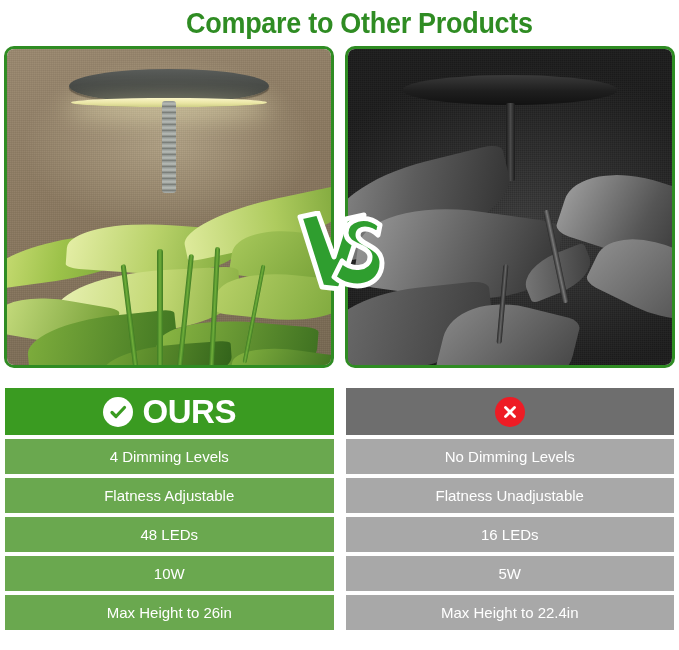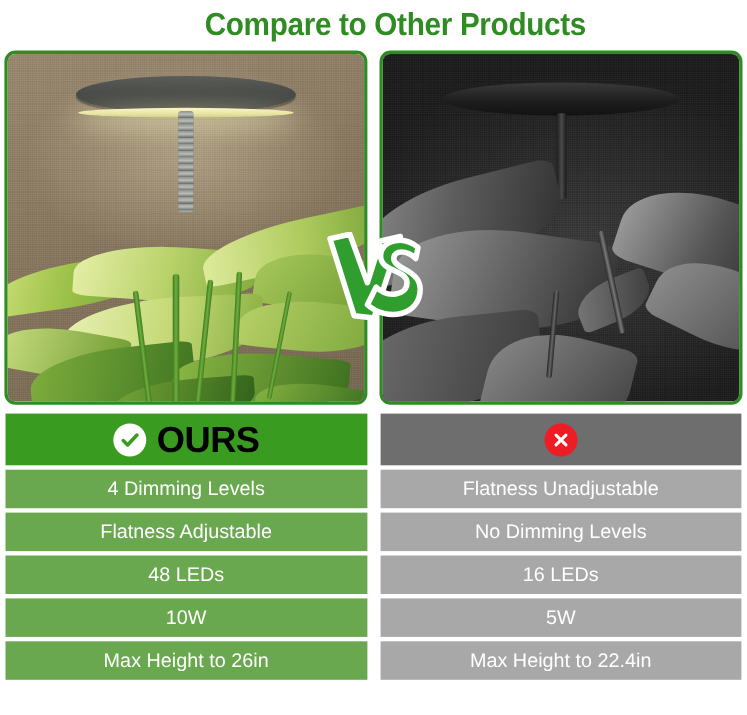--- a/index.html
+++ b/index.html
@@ -158,21 +158,22 @@
     box-sizing: border-box;
   }
   .col { flex: 1; display: flex; flex-direction: column; gap: 4px; }
 
   .col-header {
     height: 47px;
     display: flex;
     align-items: center;
     justify-content: center;
     gap: 10px;
-    color: #000000;
+    color: #ffffff;
+    margin-top: 12px;
   }
   .col-header.ours  { background: #3a9b21; }
   .col-header.others{ background: #6e6e6e; }
   .col-header-text {
     font-size: 33px;
     font-weight: bold;
     letter-spacing: -0.5px;
     line-height: 1;
   }
   .mark {
@@ -182,21 +183,21 @@
   }
   .mark-check { background: #ffffff; }
   .mark-x { background: #ee1c25; }
 
   .row {
     height: 35px;
     display: flex;
     align-items: center;
     justify-content: center;
     color: #ffffff;
-    font-size: 18px;
+    font-size: 15px;
     white-space: pre;
   }
   .row.ours   { background: #6aa84f; }
   .row.others { background: #a8a8a8; }
 </style>
 </head>
 <body>
 
 <div class="title-bar">
   <div class="title-text">Compare to Other Products</div>
@@ -310,19 +311,19 @@
 
   <div class="col">
     <div class="col-header others">
       <span class="mark mark-x">
         <svg width="20" height="20" viewBox="0 0 20 20" aria-hidden="true">
           <path d="M5.5 5.5 L14.5 14.5 M14.5 5.5 L5.5 14.5" fill="none" stroke="#ffffff" stroke-width="2.8" stroke-linecap="round"></path>
         </svg>
       </span>
     </div>
 
+    <div class="row others">No Dimming Levels</div>
     <div class="row others">Flatness Unadjustable</div>
-    <div class="row others">No Dimming Levels</div>
     <div class="row others">16 LEDs</div>
     <div class="row others">5W</div>
     <div class="row others">Max Height to 22.4in</div>
   </div>
 </div>
 
 </body></html>

